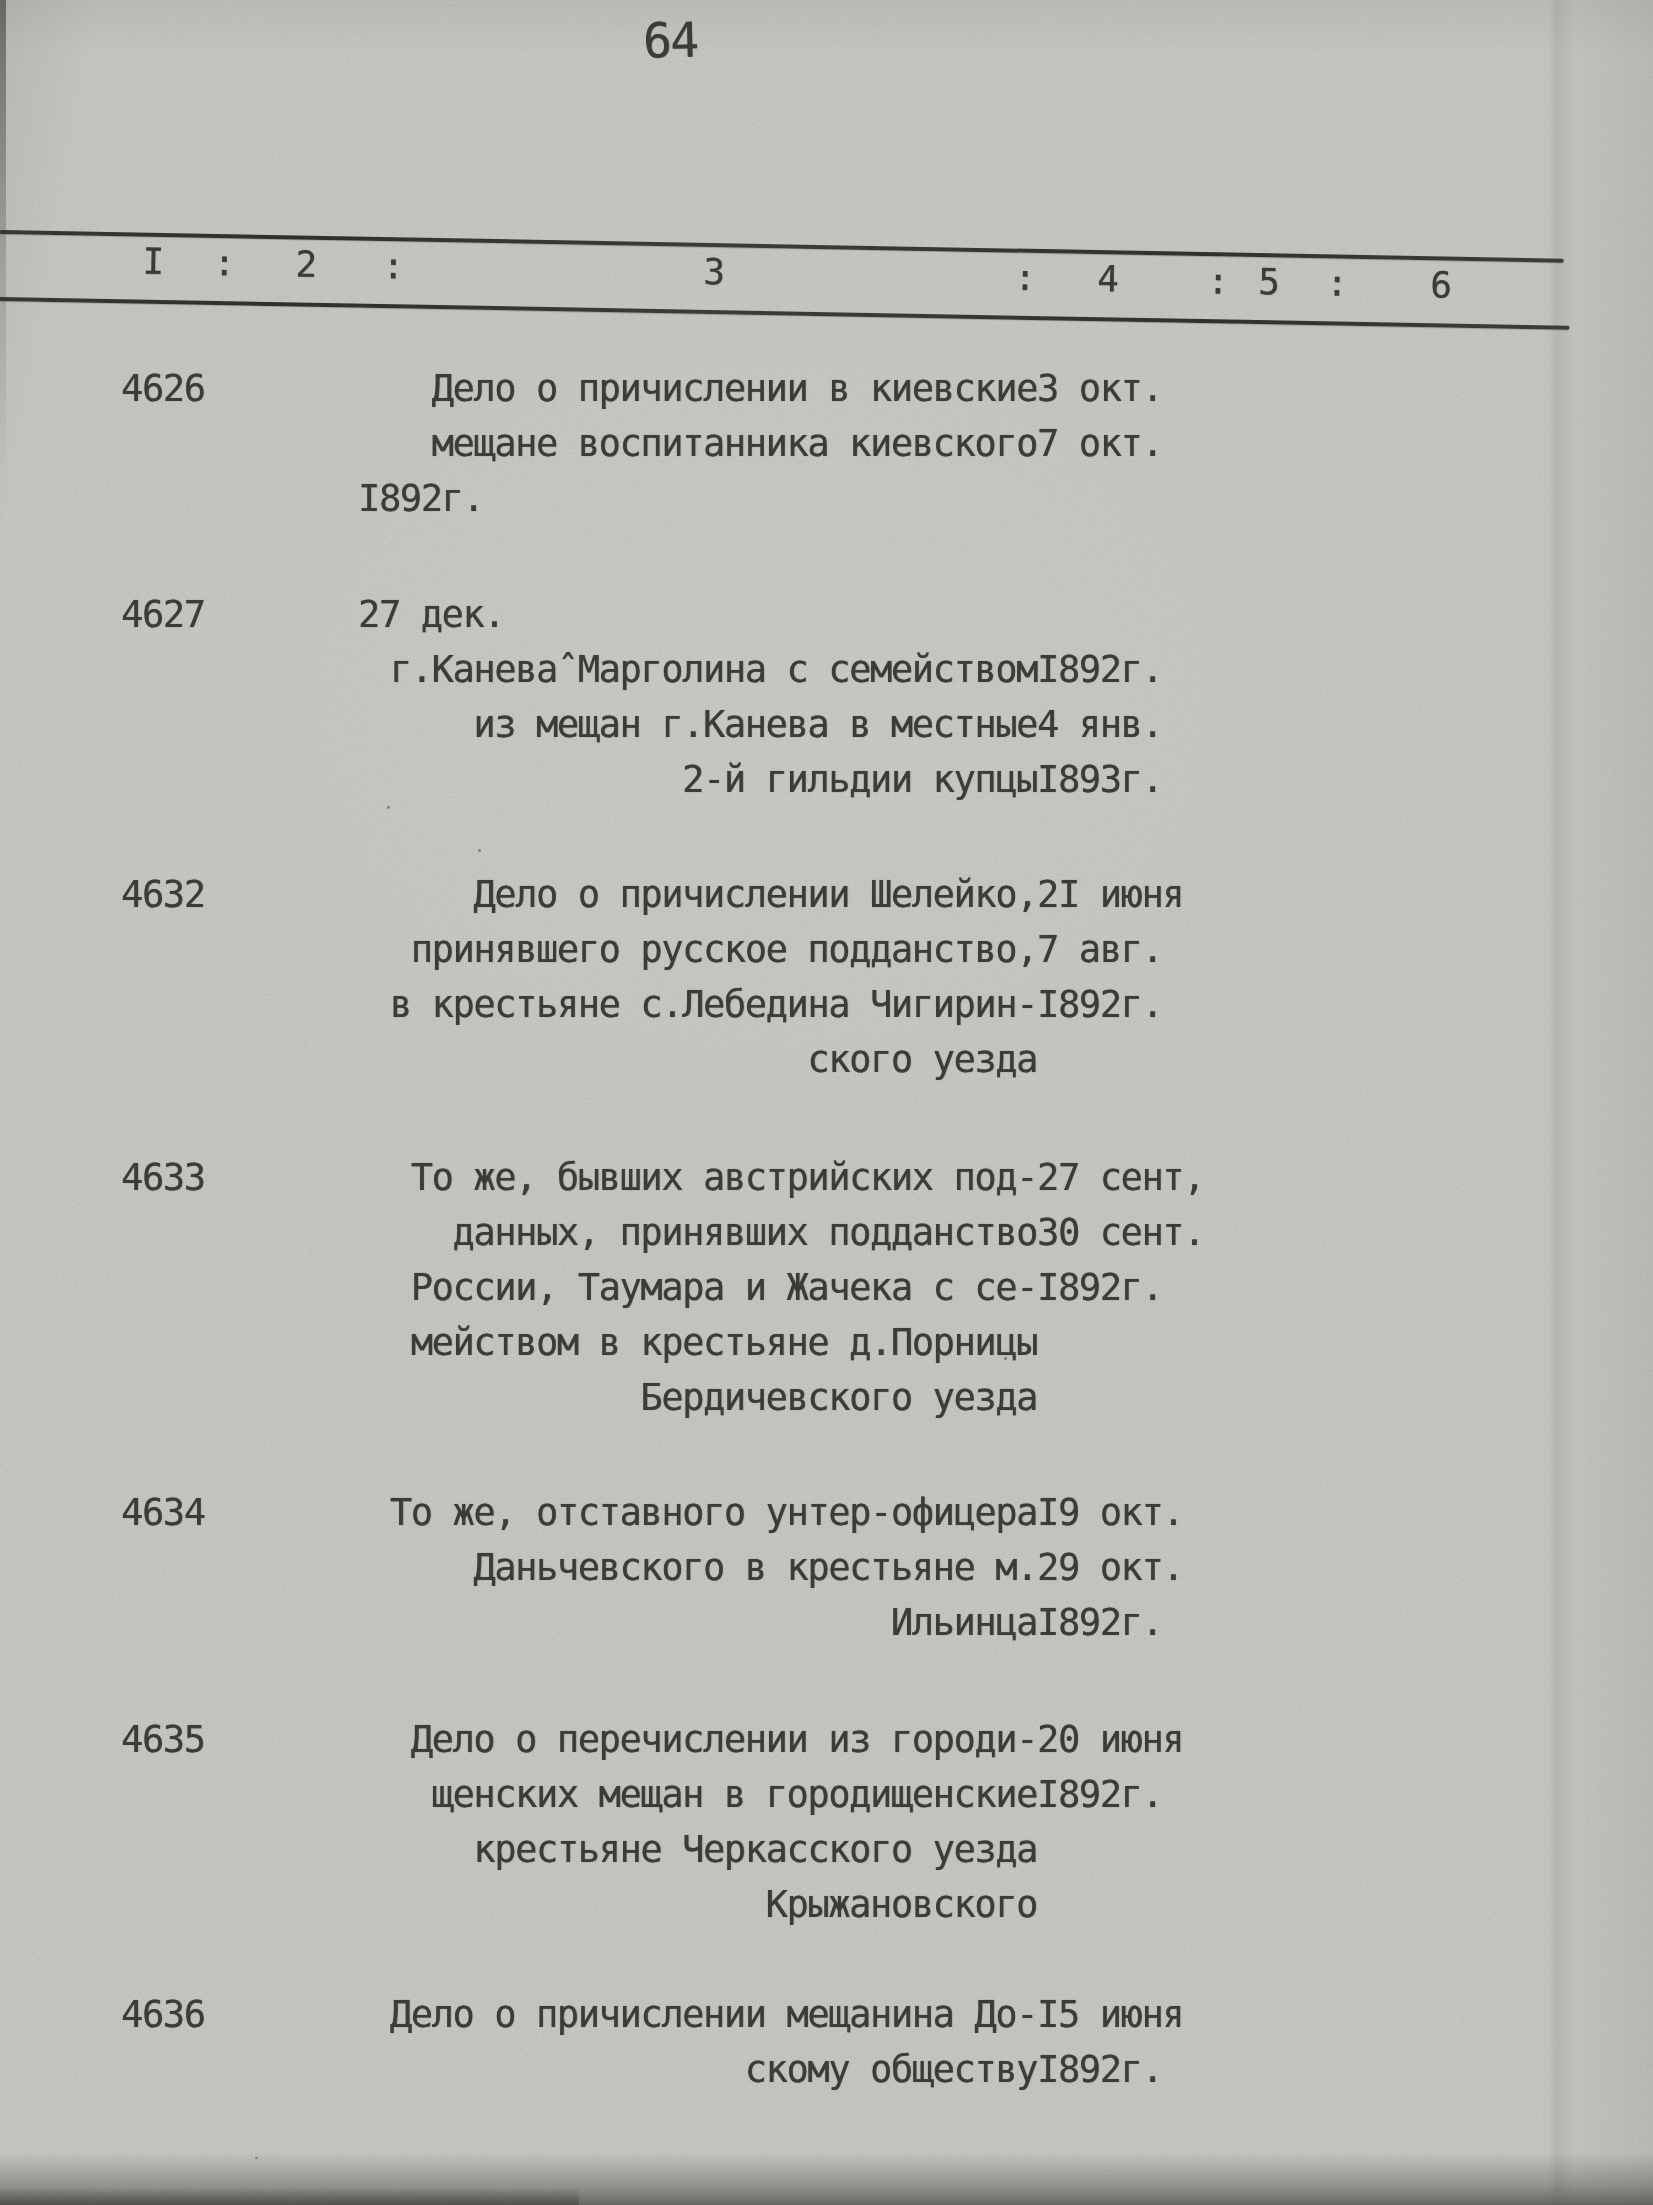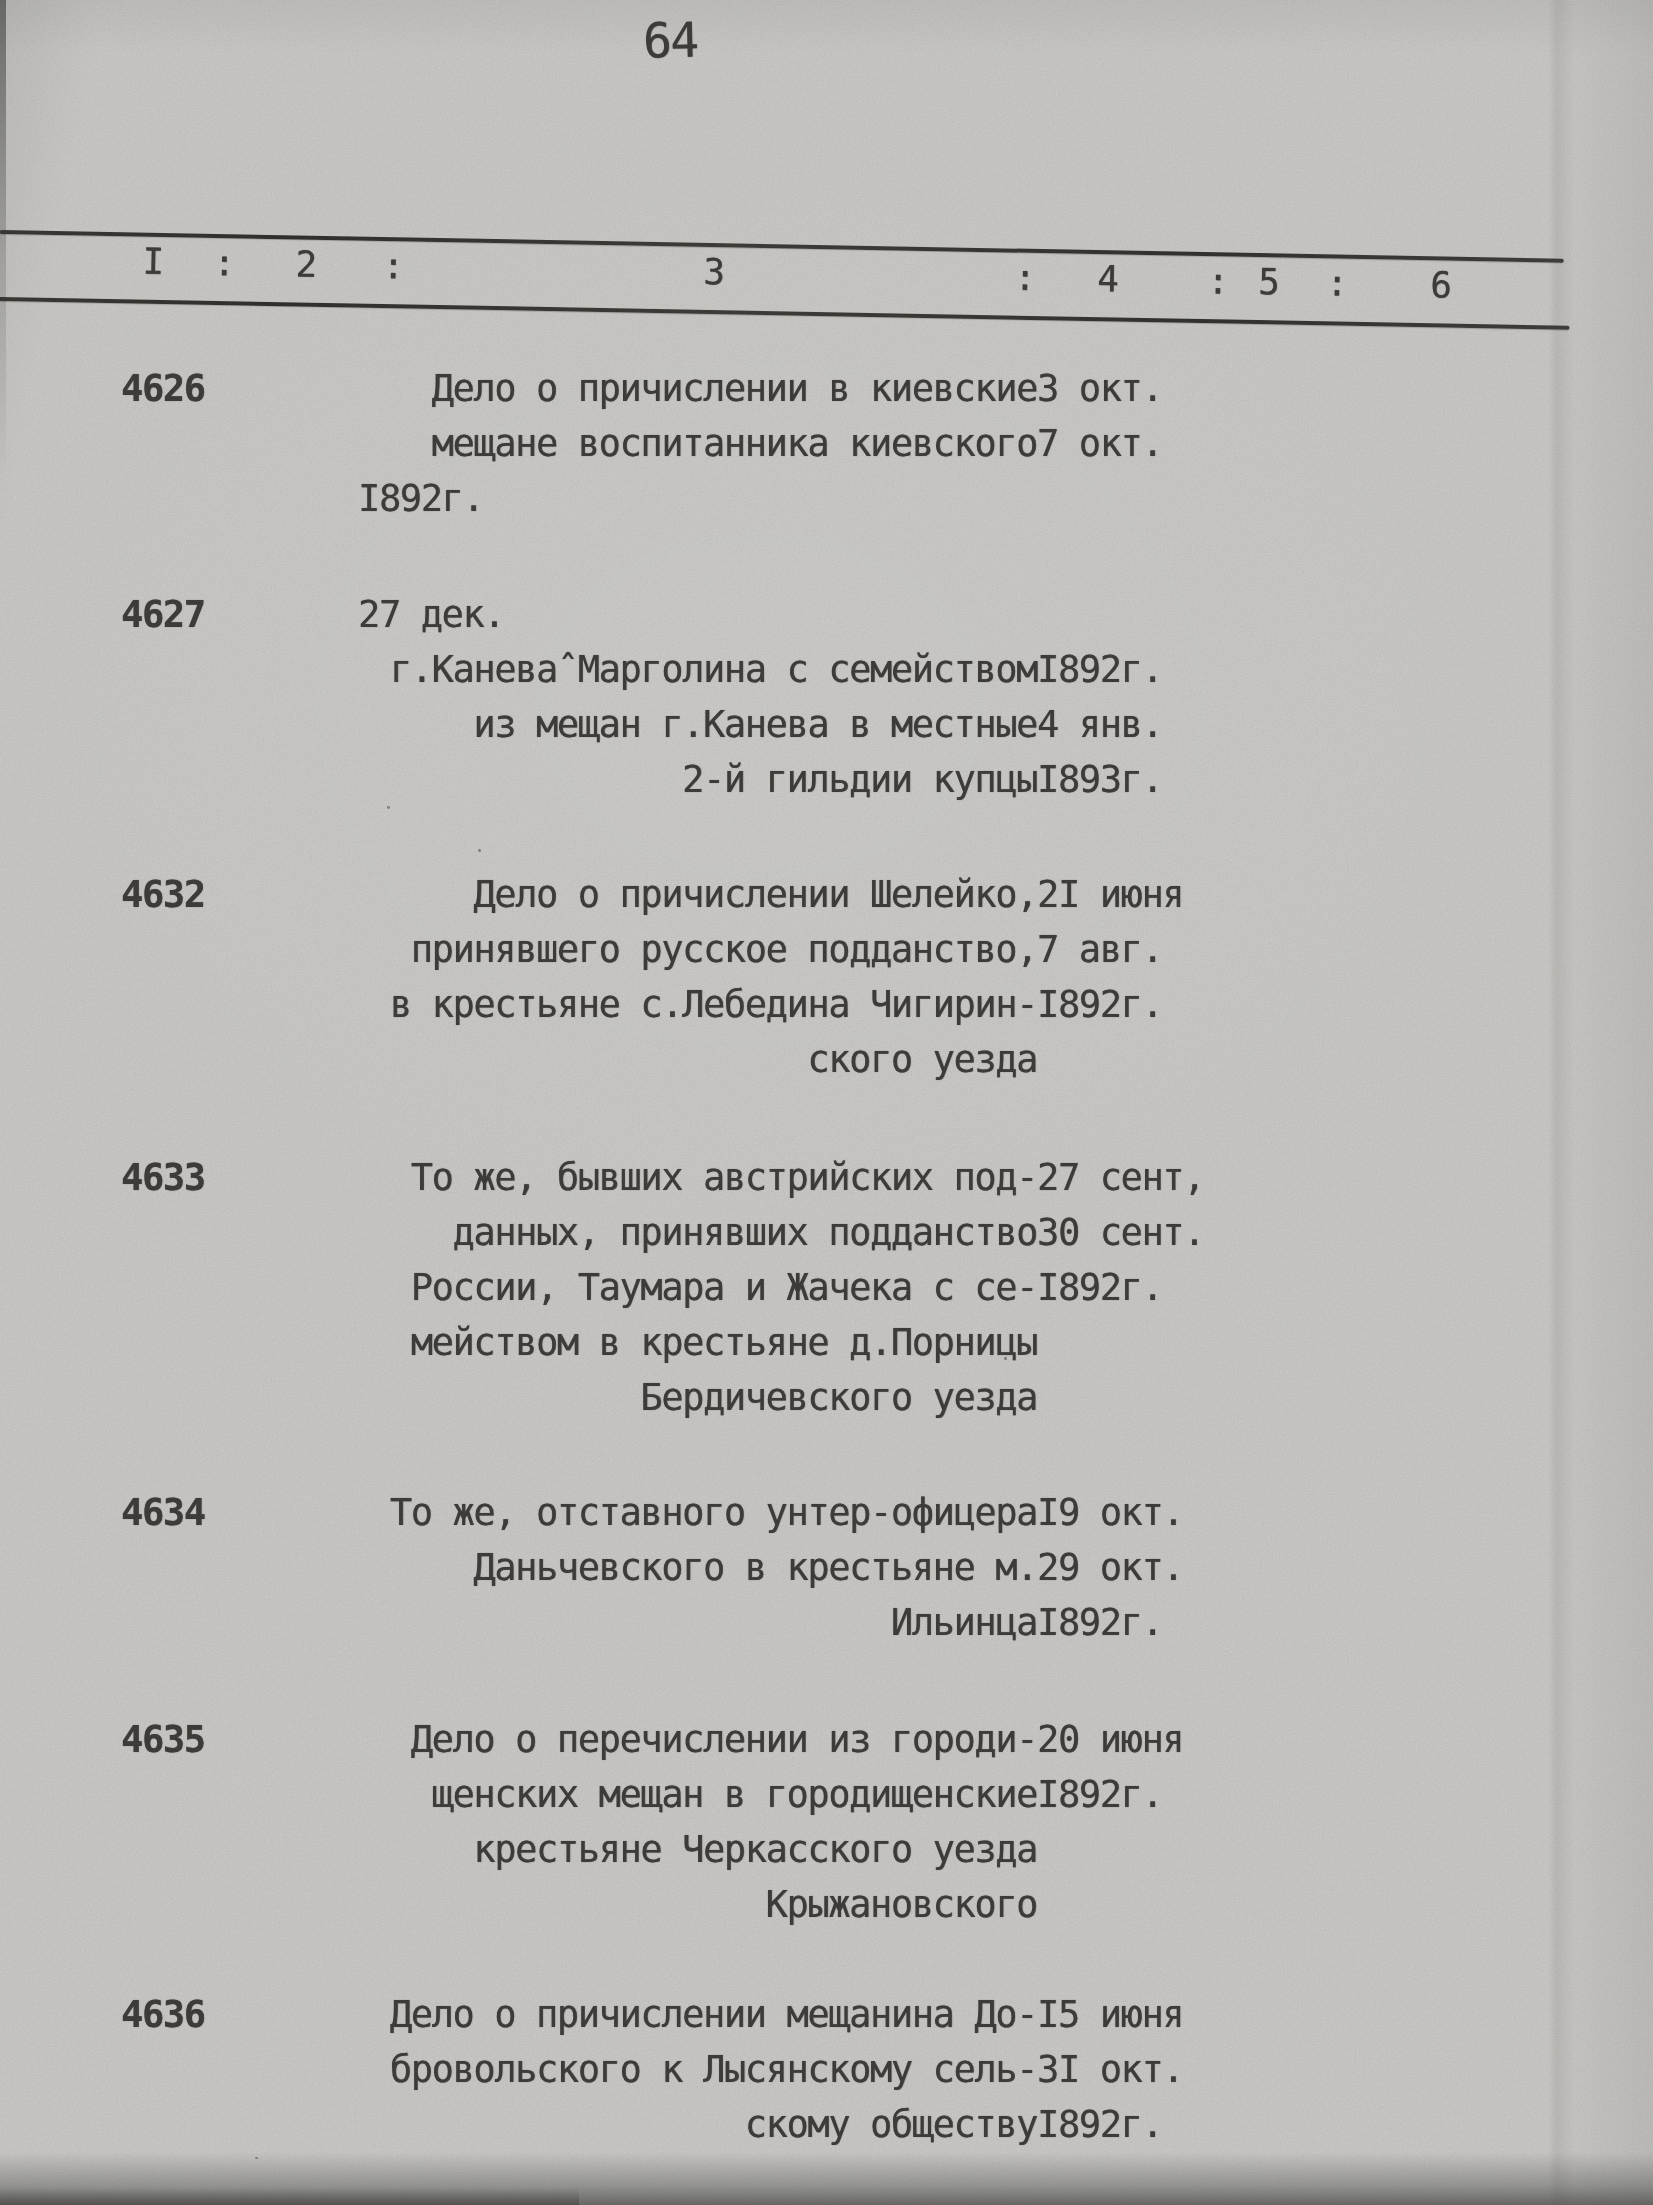--- a/index.html
+++ b/index.html
@@ -48,21 +48,21 @@
   }
   .rule-top{top:1.7px;width:1564px;height:4.3px;}
   .rule-bottom{top:69px;width:1571px;height:4.3px;}
   .header-cell{
     position:absolute;top:10.2px;font-size:36px;letter-spacing:-0.9px;
   }
 
   .entry{position:absolute;left:121px;width:1361px;}
   .case-number{
     position:absolute;left:0;top:0;
-    font-size:37px;letter-spacing:-1.4px;line-height:55px;font-weight:bold;
+    font-size:37px;letter-spacing:-1.4px;line-height:55px;
   }
   .lines{position:absolute;left:237px;top:0;width:1125px;}
   .line{display:flex;line-height:55px;font-size:37px;letter-spacing:-1.4px;}
   .desc-cell{width:679px;flex:0 0 679px;white-space:nowrap;text-align:right;}
   .date-cell{white-space:nowrap;}
 </style>
 </head>
 <body>
 
 <div class="paper"></div>
@@ -211,24 +211,20 @@
       </div>
     </div>
     <div class="entry" style="top: 1987px;">
       <div class="case-number ink">4636</div>
       <div class="lines">
         <div class="line">
           <div class="desc-cell ink">Дело о причислении мещанина До-</div>
           <div class="date-cell ink">I5 июня</div>
         </div>
         <div class="line">
-          <div class="desc-cell ink">бровольского к Лысянскому сель-</div>
-          <div class="date-cell ink">3I окт.</div>
-        </div>
-        <div class="line">
           <div class="desc-cell ink">скому обществу</div>
           <div class="date-cell ink">I892г.</div>
         </div>
       </div>
     </div>
   </div>
 
 <div class="speck" style="left:387px;top:806px;width:3.4px;height:2.6px;"></div>
 <div class="speck" style="left:478px;top:849px;width:2.6px;height:3.4px;"></div>
 <div class="speck" style="left:1004px;top:1357px;width:2.6px;height:2.6px;"></div>

